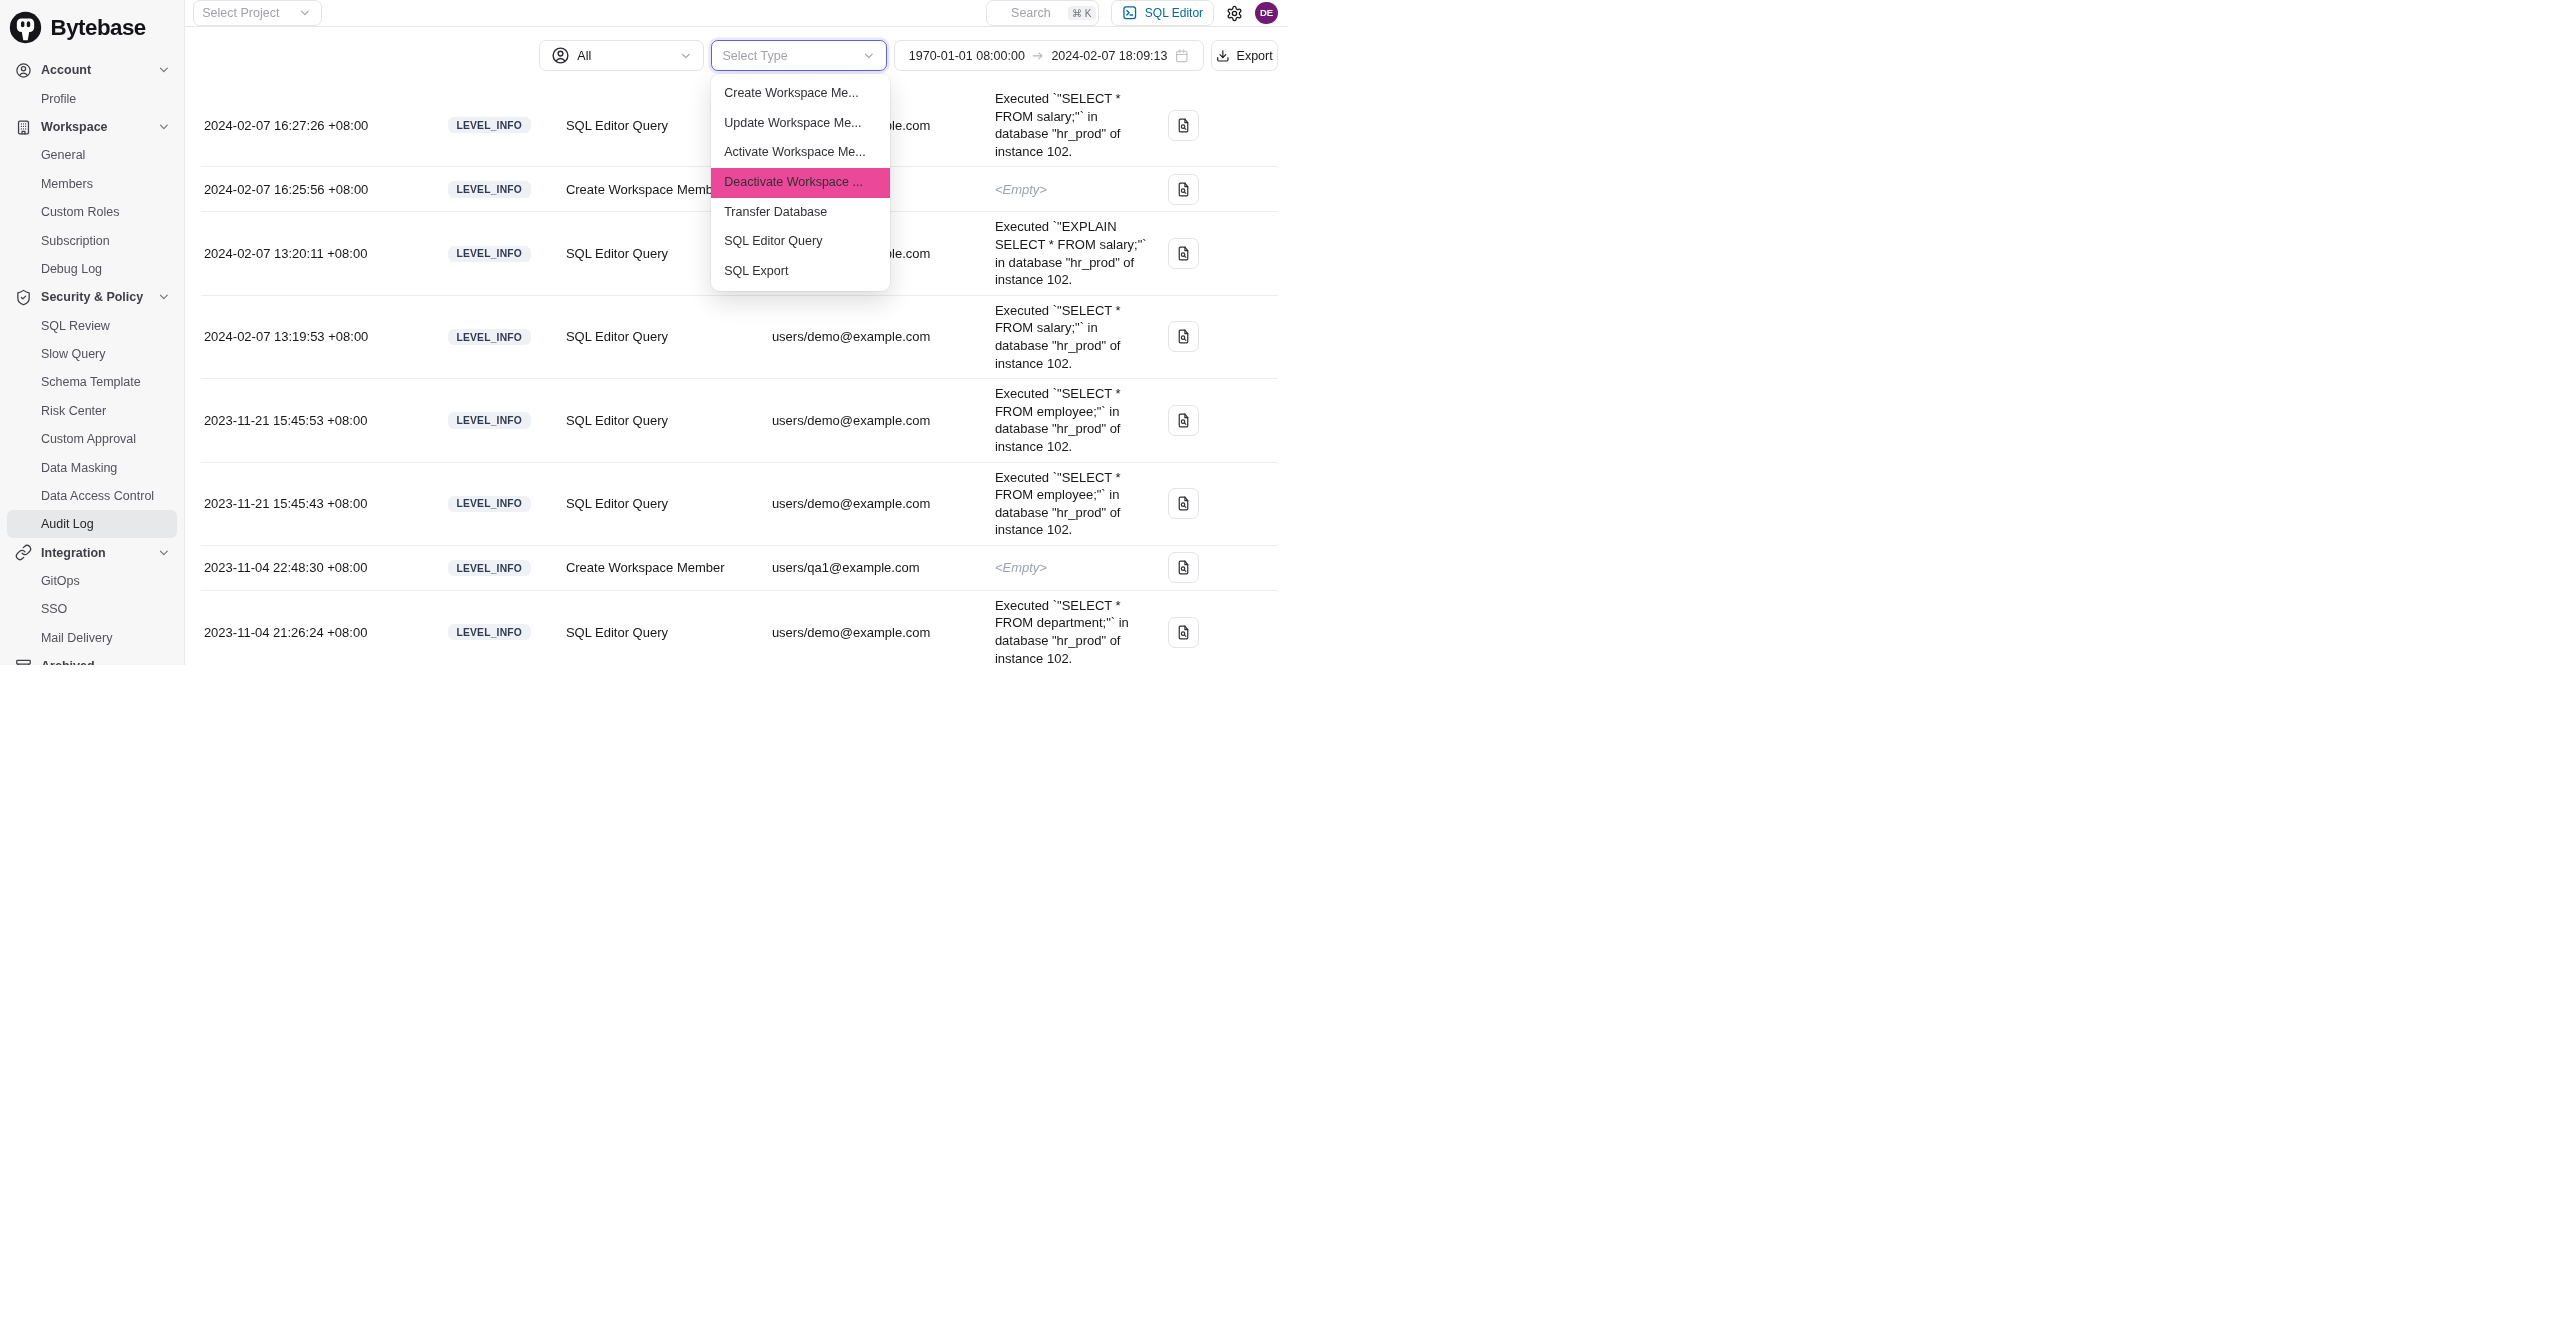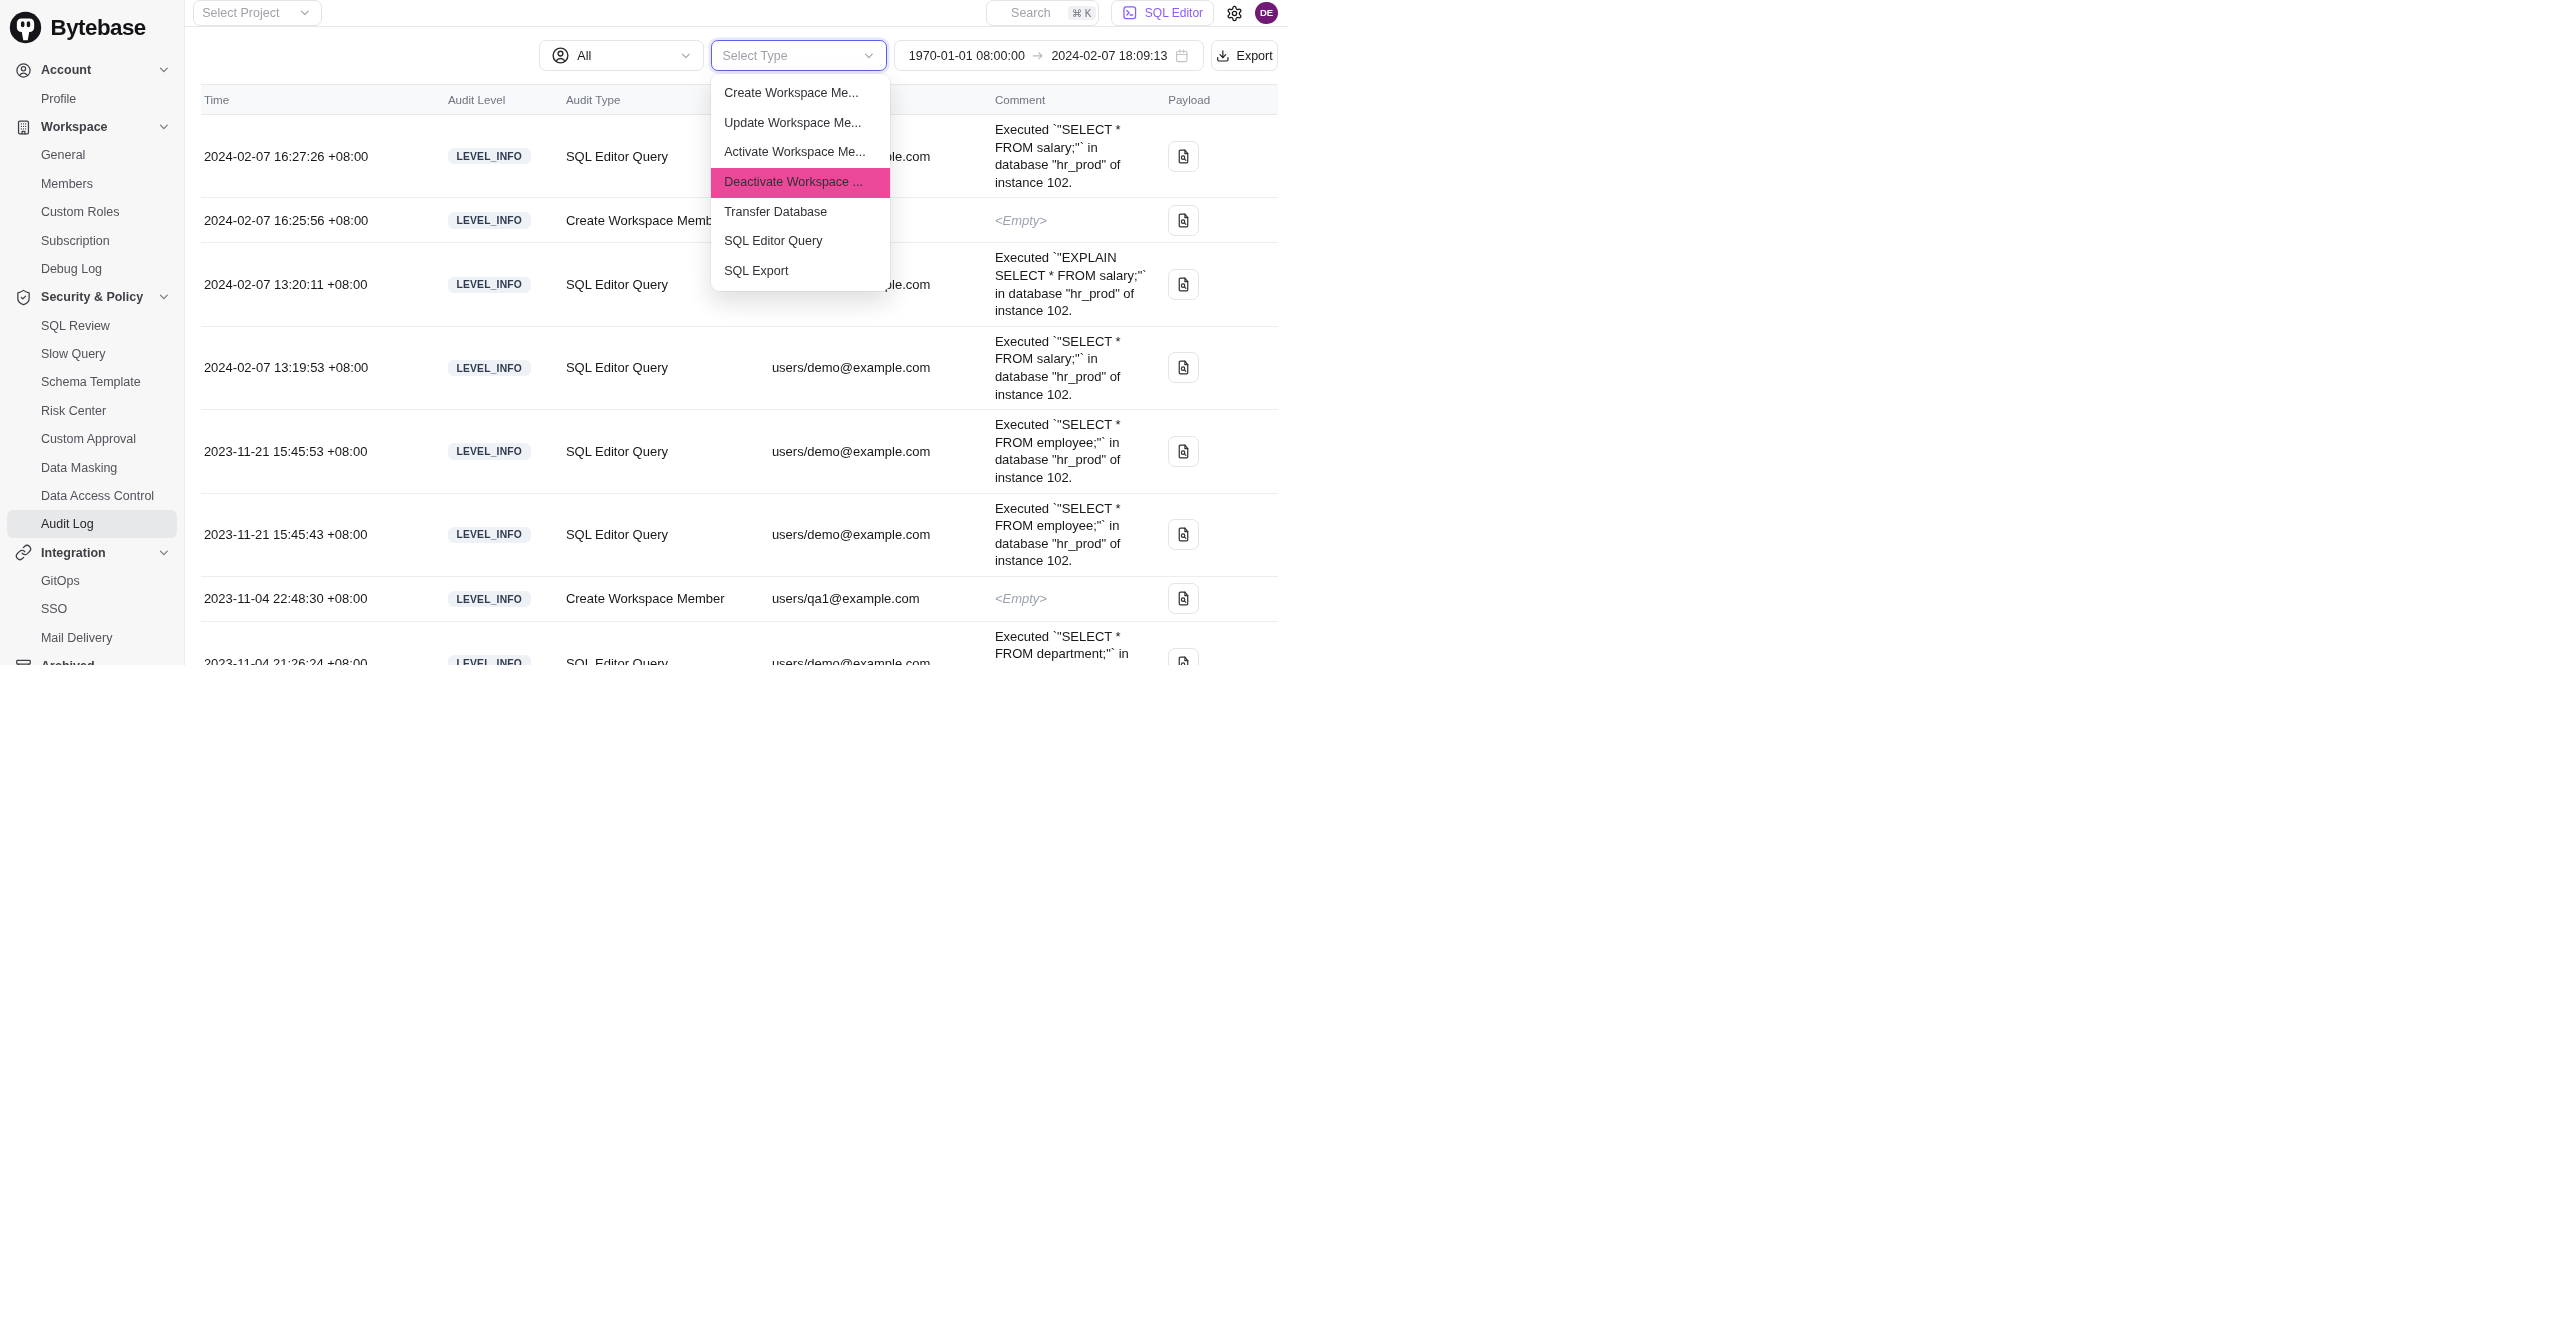--- a/index.html
+++ b/index.html
@@ -28,21 +28,21 @@
     padding:0 10.3px 0 7.7px; background:#fff; }
   .project-select { width:129px; height:26px; border:0.9px solid #e4e4e7; border-radius:6.9px;
     display:flex; align-items:center; padding:0 8.6px; gap:5.2px; background:#fff; cursor:pointer; }
   .ph { color:#a1a1aa; font-size:12.5px; }
   .topbar-right { margin-left:auto; display:flex; align-items:center; gap:12px; }
   .search-box { width:113px; height:26px; border:0.9px solid #e4e4e7; border-radius:6.9px;
     display:flex; align-items:center; gap:17px; padding:0 4.3px 0 6.9px; background:#fff; cursor:text; }
   .kbd { margin-left:auto; background:#f1f1f3; border-radius:3.4px; padding:1.7px 4.3px;
     font-size:10px; color:#6b7280; white-space:nowrap; }
   .sql-editor-btn { height:26px; border:0.9px solid #e4e4e7; border-radius:6.9px; background:#fff;
-    display:flex; align-items:center; gap:6.9px; padding:0 10.3px; font-size:12px; color:#8b5cf6;
+    display:flex; align-items:center; gap:6.9px; padding:0 10.3px; font-size:12px; color:#0369a1;
     font-family:inherit; cursor:pointer; }
   .gear { display:inline-flex; color:#131316; cursor:pointer; }
   .avatar { width:22.3px; height:22.3px; border-radius:50%; display:flex; align-items:center;
     justify-content:center; color:#fff; font-size:9.5px; font-weight:700; cursor:pointer; }
 
   .content { padding:13px 10.3px 0 15.5px; position:relative; }
 
   
   .filter-row { display:flex; justify-content:flex-end; align-items:center; gap:6.9px; }
   .control { height:31px; border:0.9px solid #e4e4e7; border-radius:6.9px; background:#fff;
@@ -299,28 +299,20 @@
                 <path d="M21 15v4a2 2 0 0 1-2 2H5a2 2 0 0 1-2-2v-4"></path>
                 <path d="m7 10 5 5 5-5"></path>
                 <path d="M12 15V3"></path>
               </svg>
           </span>
           <span>Export</span>
         </button>
       </div>
 
       <div class="table">
-        <div class="t-head">
-            <span>Time</span>
-            <span>Audit Level</span>
-            <span>Audit Type</span>
-            <span>Actor</span>
-            <span>Comment</span>
-            <span class="hc-payload">Payload</span>
-          </div>
         <div class="t-body">
             <div class="t-row">
               <span class="cell-time">2024-02-07 16:27:26 +08:00</span>
               <span><span class="badge">LEVEL_INFO</span></span>
               <span class="cell-type">SQL Editor Query</span>
               <span class="cell-actor">users/demo@example.com</span>
               <span class="cell-comment">Executed `"SELECT * FROM salary;"` in database "hr_prod" of instance 102.</span>
               <span>
                 <button class="payload-btn">
                   <span class="icn i20">

